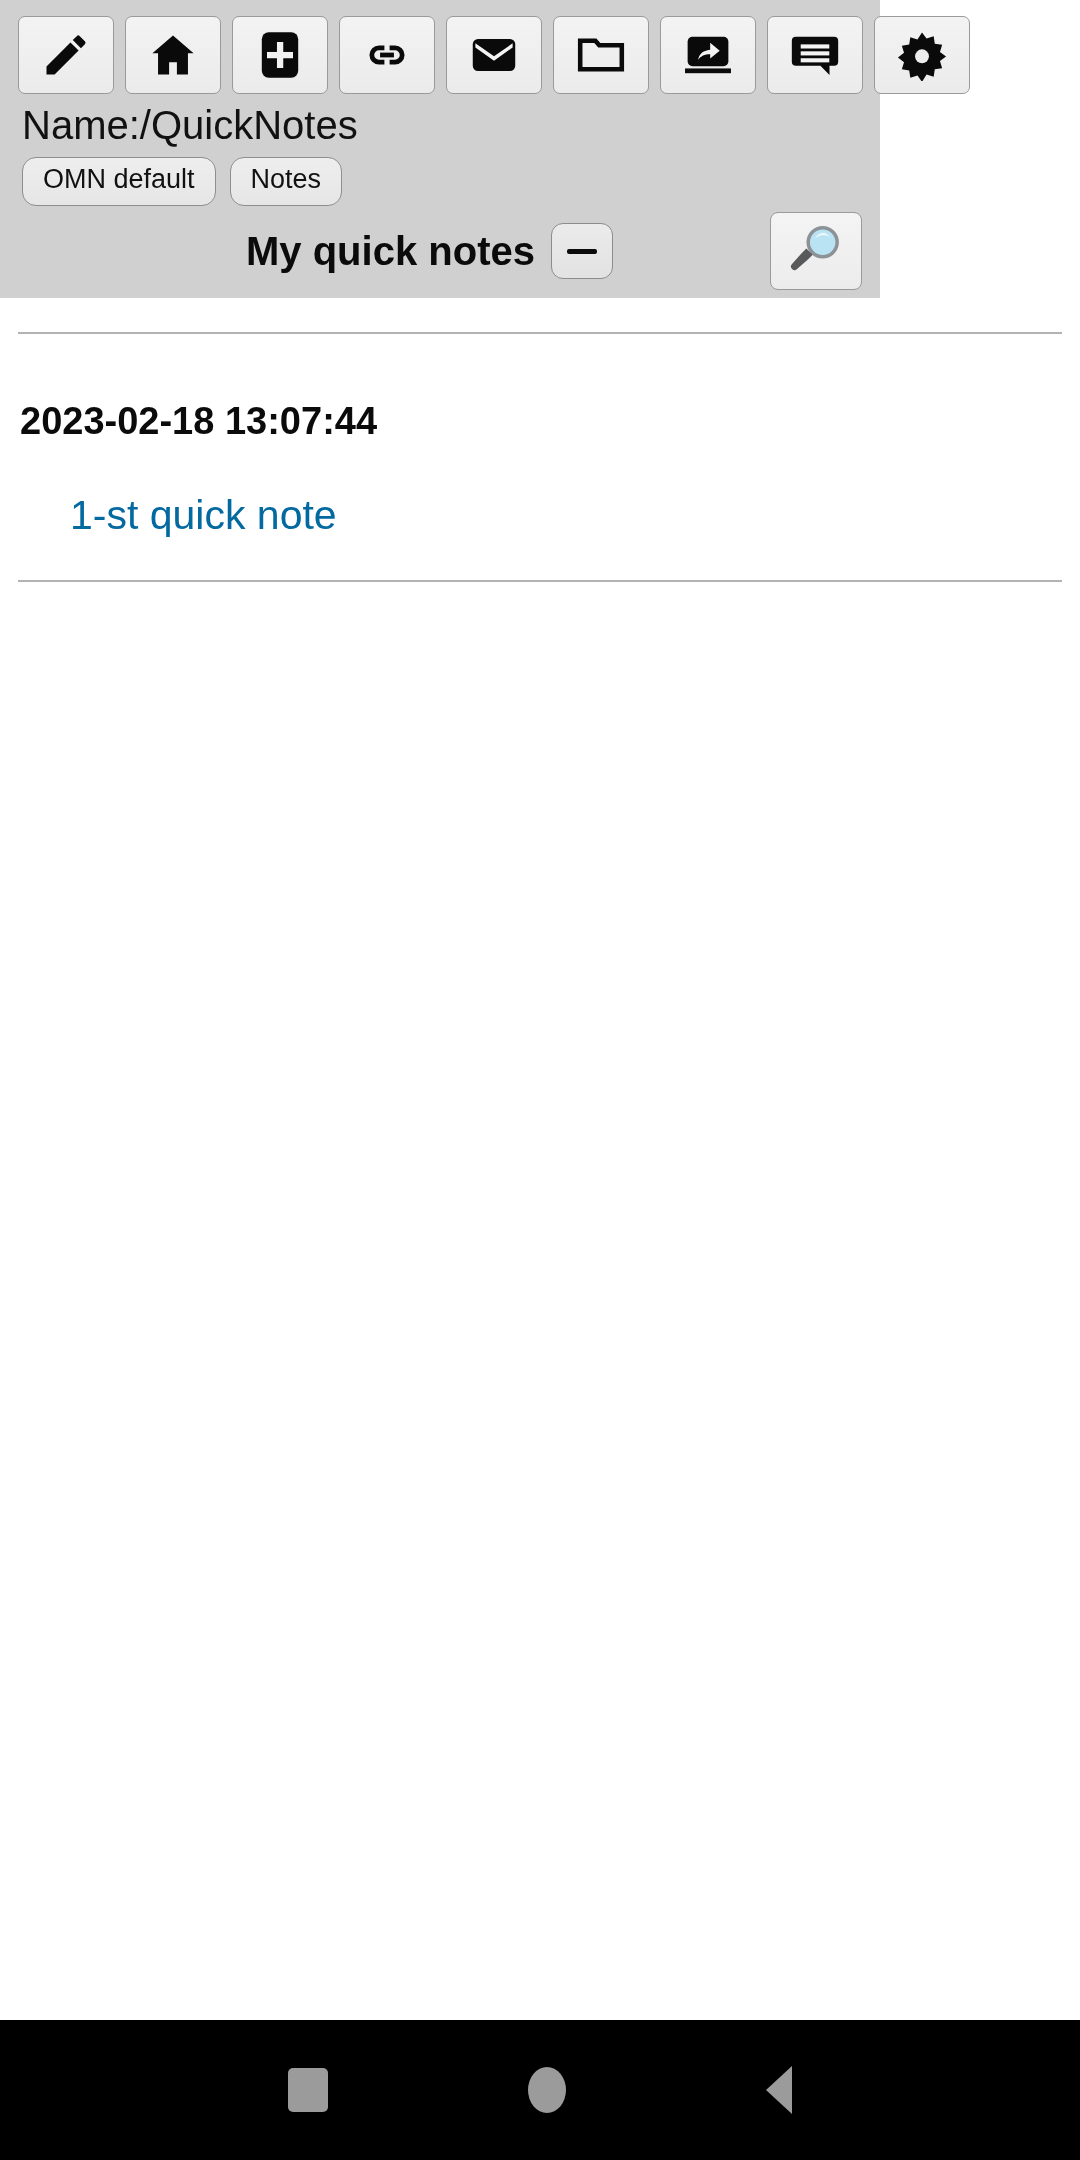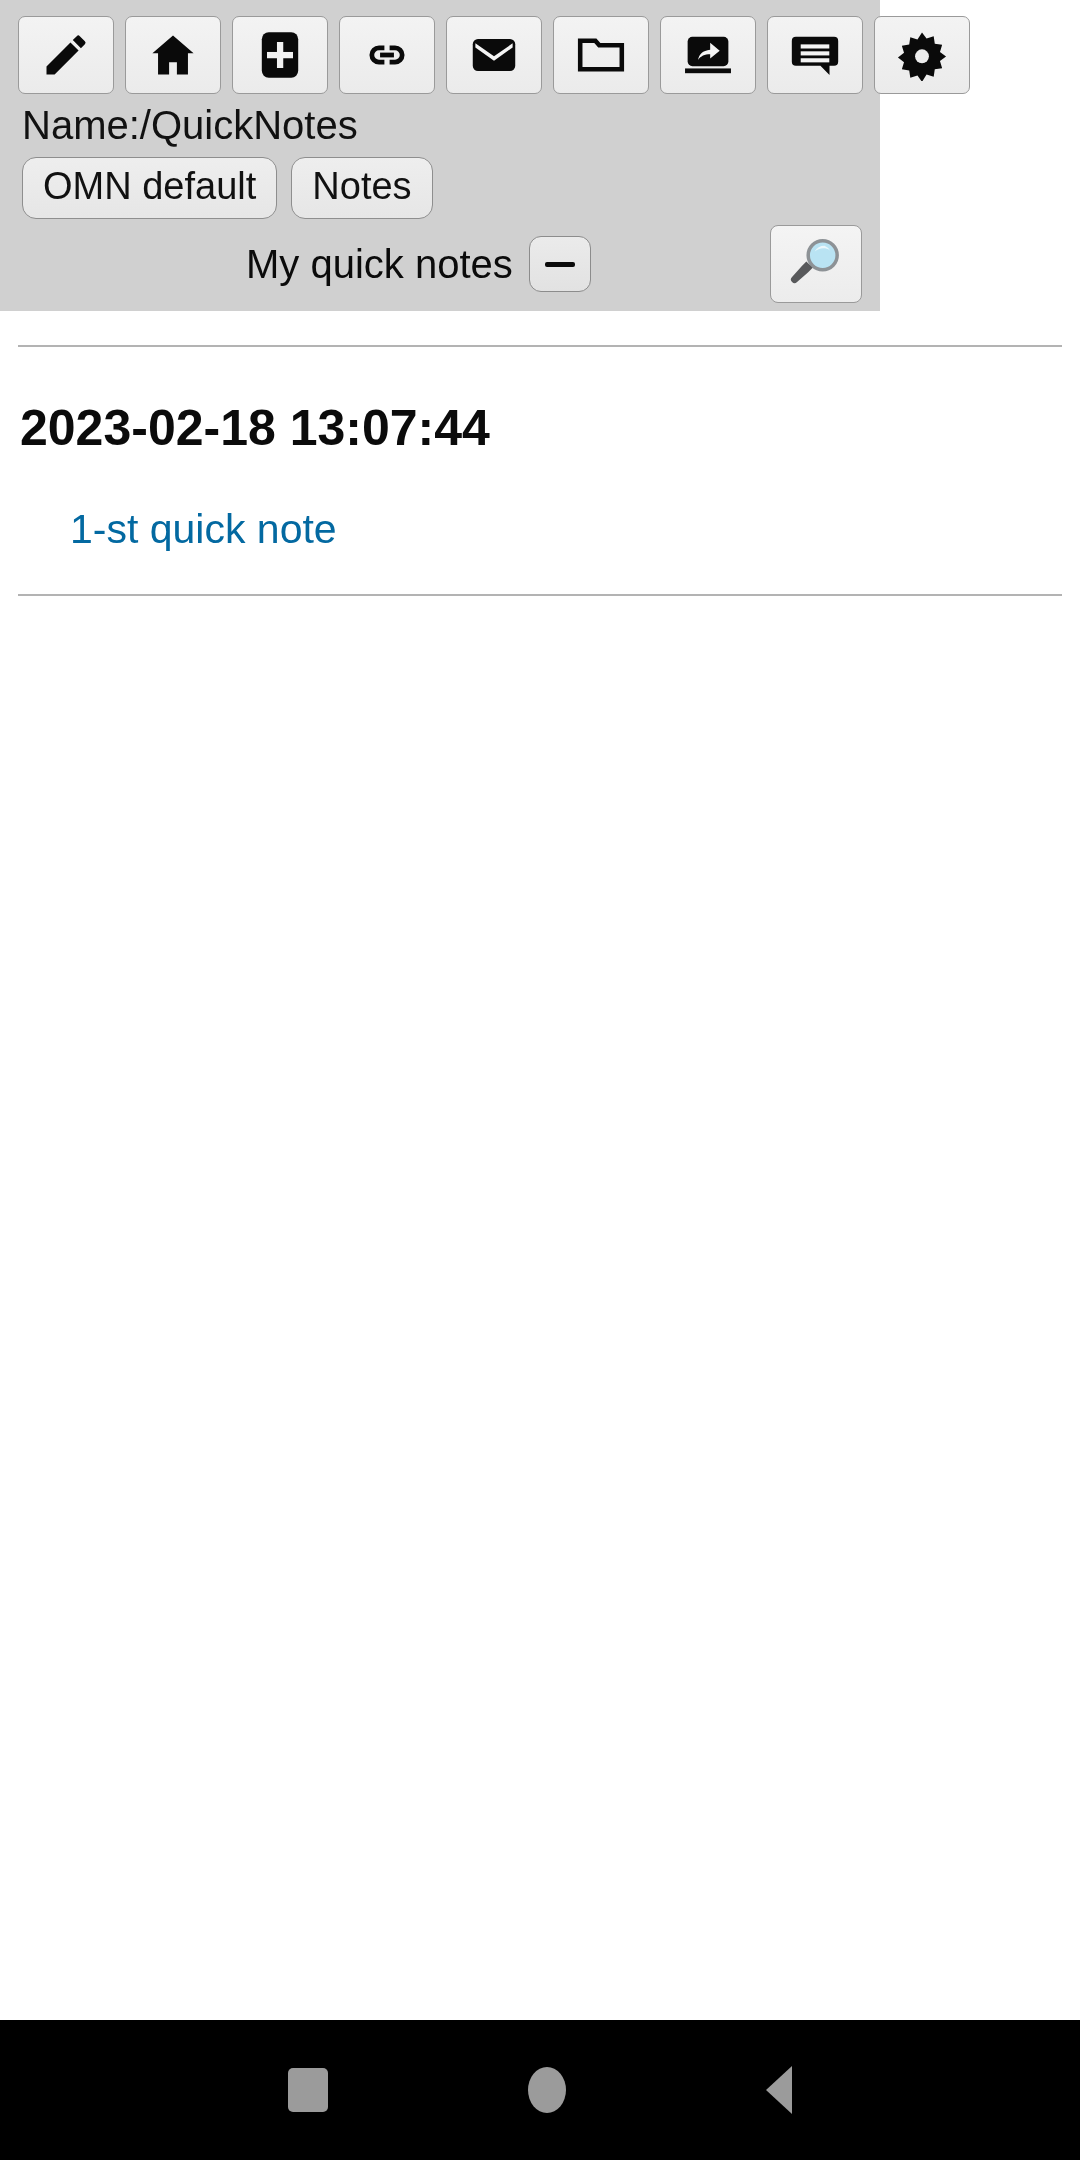--- a/index.html
+++ b/index.html
@@ -56,21 +56,21 @@
     display: flex;
     align-items: center;
     gap: 14px;
     padding: 8px 22px 0 22px;
   }
   .chip {
     border: 1px solid #8e8e8e;
     border-radius: 14px;
     background: linear-gradient(#eeeeee, #e6e6e6);
     padding: 6px 20px 9px 20px;
-    font-size: 38px;
+    font-size: 27px;
     color: #111;
     line-height: 1.18;
     box-sizing: border-box;
   }
 
   .titlerow {
     display: flex;
     align-items: center;
     padding: 12px 18px 14px 18px;
     position: relative;
@@ -78,21 +78,21 @@
     box-sizing: border-box;
   }
   .title-center {
     display: flex;
     align-items: center;
     gap: 16px;
     margin-left: 228px;
   }
   .title-text {
     font-size: 40px;
-    font-weight: normal;
+    font-weight: bold;
     color: #0b0b0b;
     white-space: nowrap;
   }
   .collapse-btn {
     width: 62px;
     height: 56px;
     border: 1px solid #8c8c8c;
     border-radius: 12px;
     background: linear-gradient(#ebebeb, #e2e2e2);
     display: flex;
@@ -127,24 +127,24 @@
     padding: 0 18px;
     box-sizing: border-box;
   }
   .rule {
     height: 2px;
     background: #b3b3b3;
     margin: 0;
   }
   .rule.top { margin-top: 34px; }
   .note-stamp {
-    font-size: 50px;
+    font-size: 38px;
     font-weight: bold;
     color: #0b0b0b;
-    padding: 52px 0 0 2px;
+    padding: 66px 0 0 2px;
   }
   .note-body {
     font-size: 41px;
     color: #0369a1;
     padding: 48px 0 40px 52px;
     line-height: 1.2;
   }
 
   
   .navbar {

